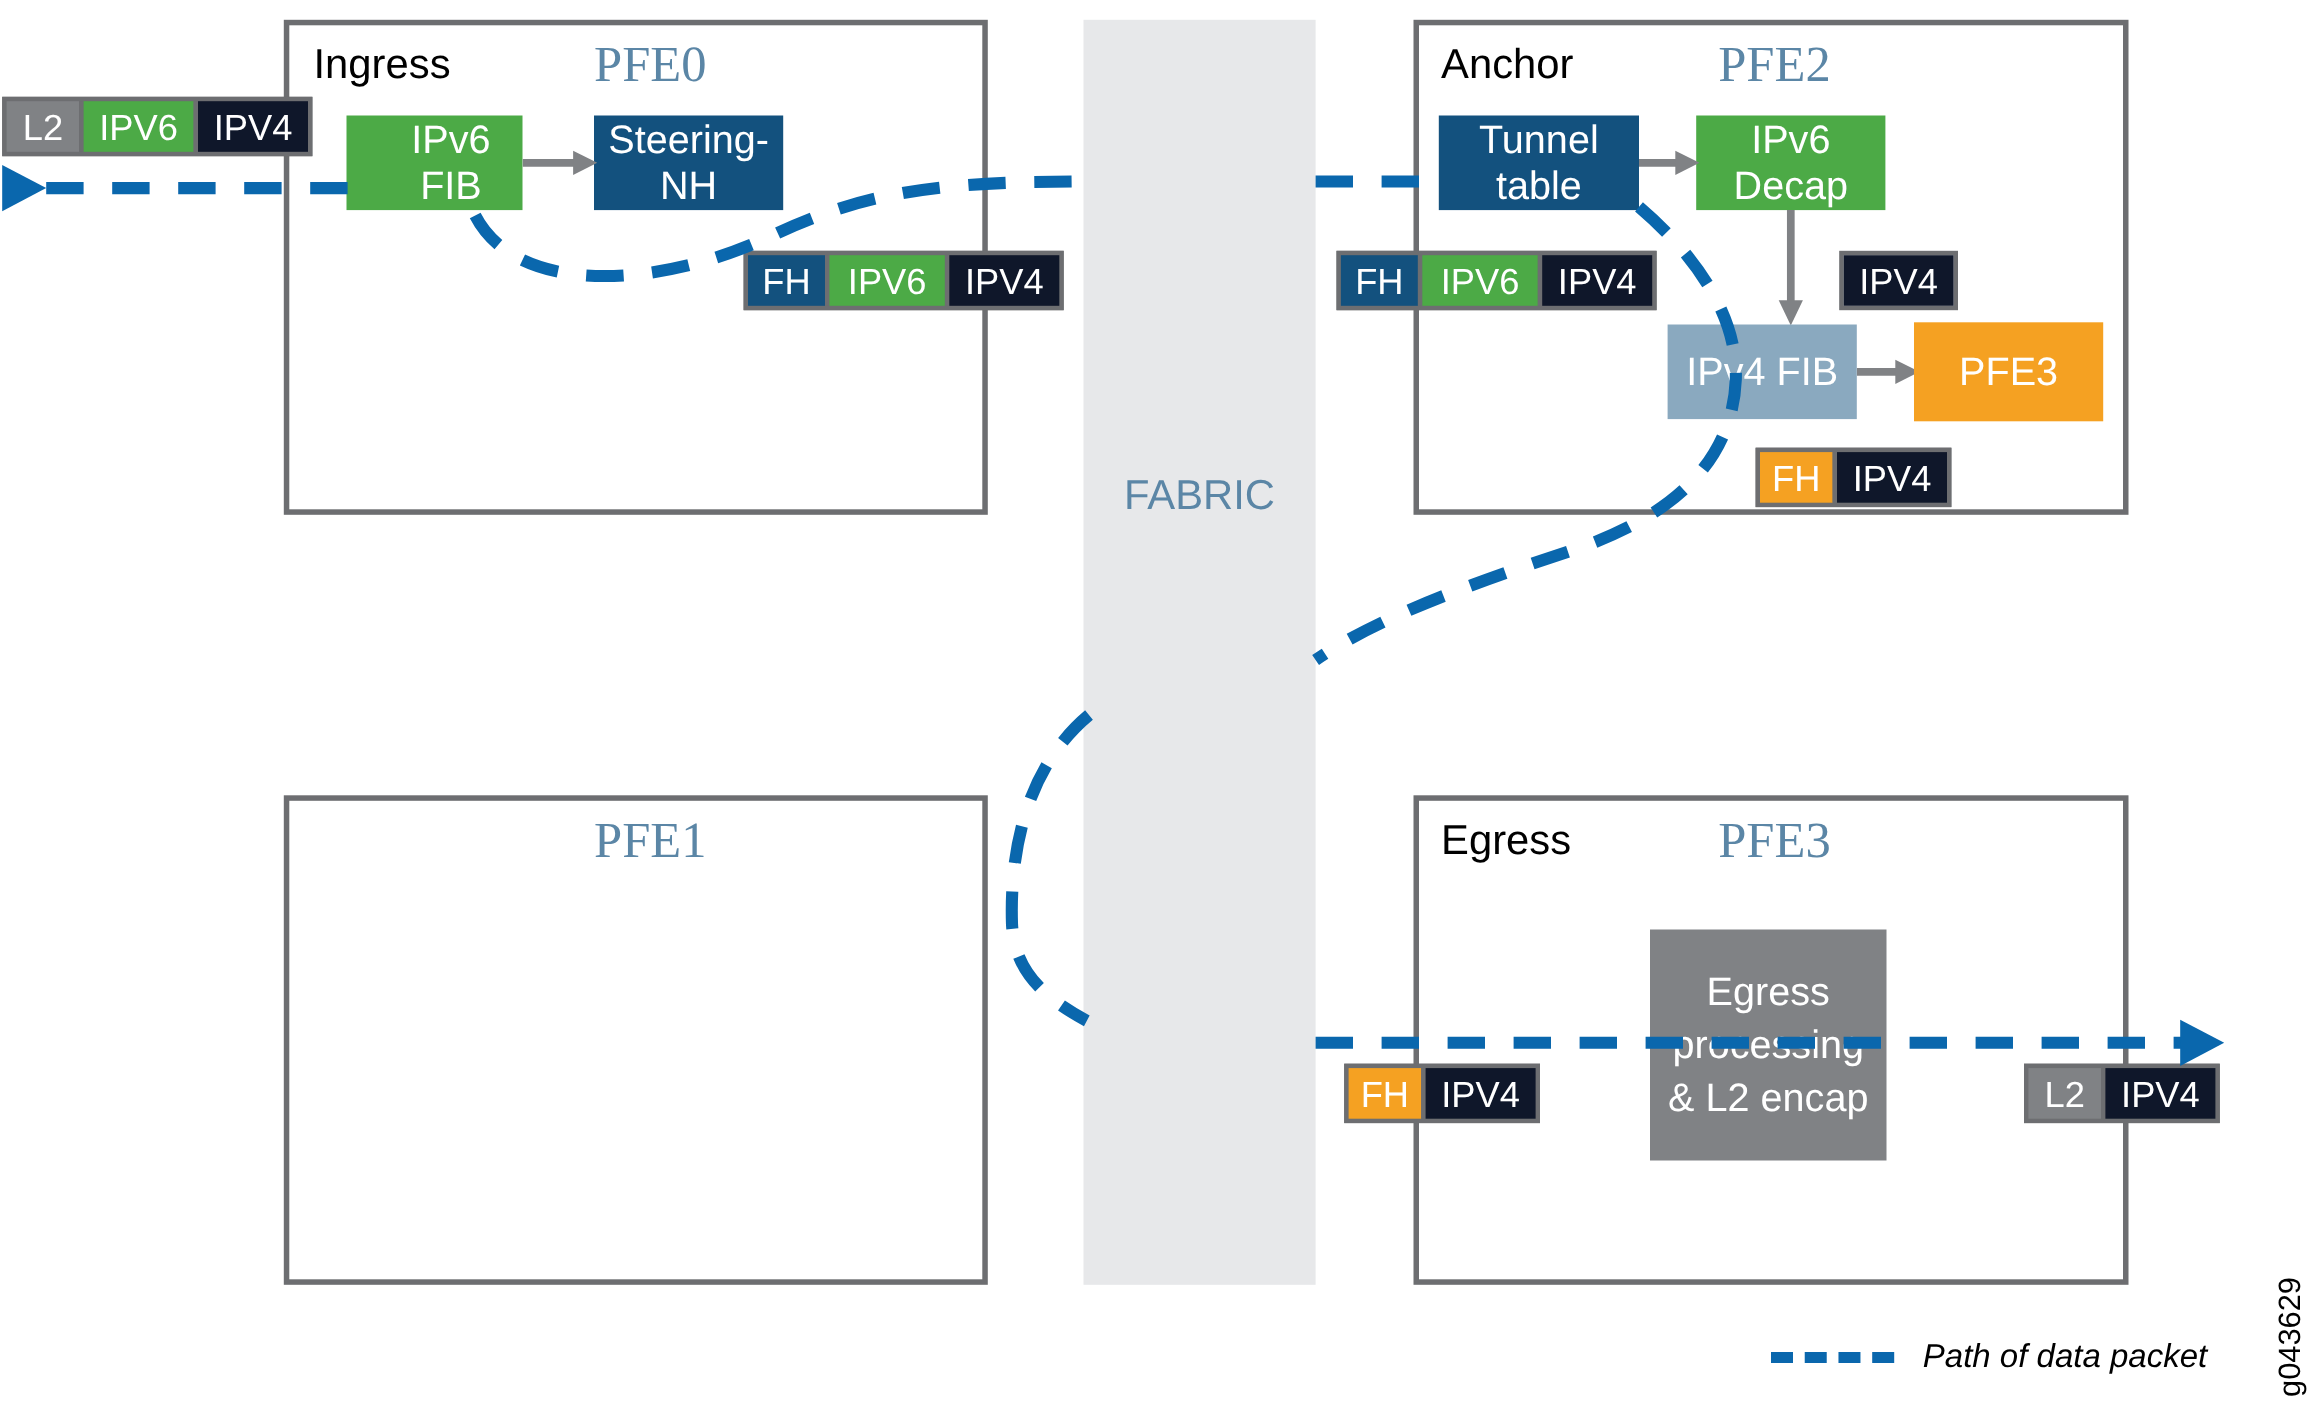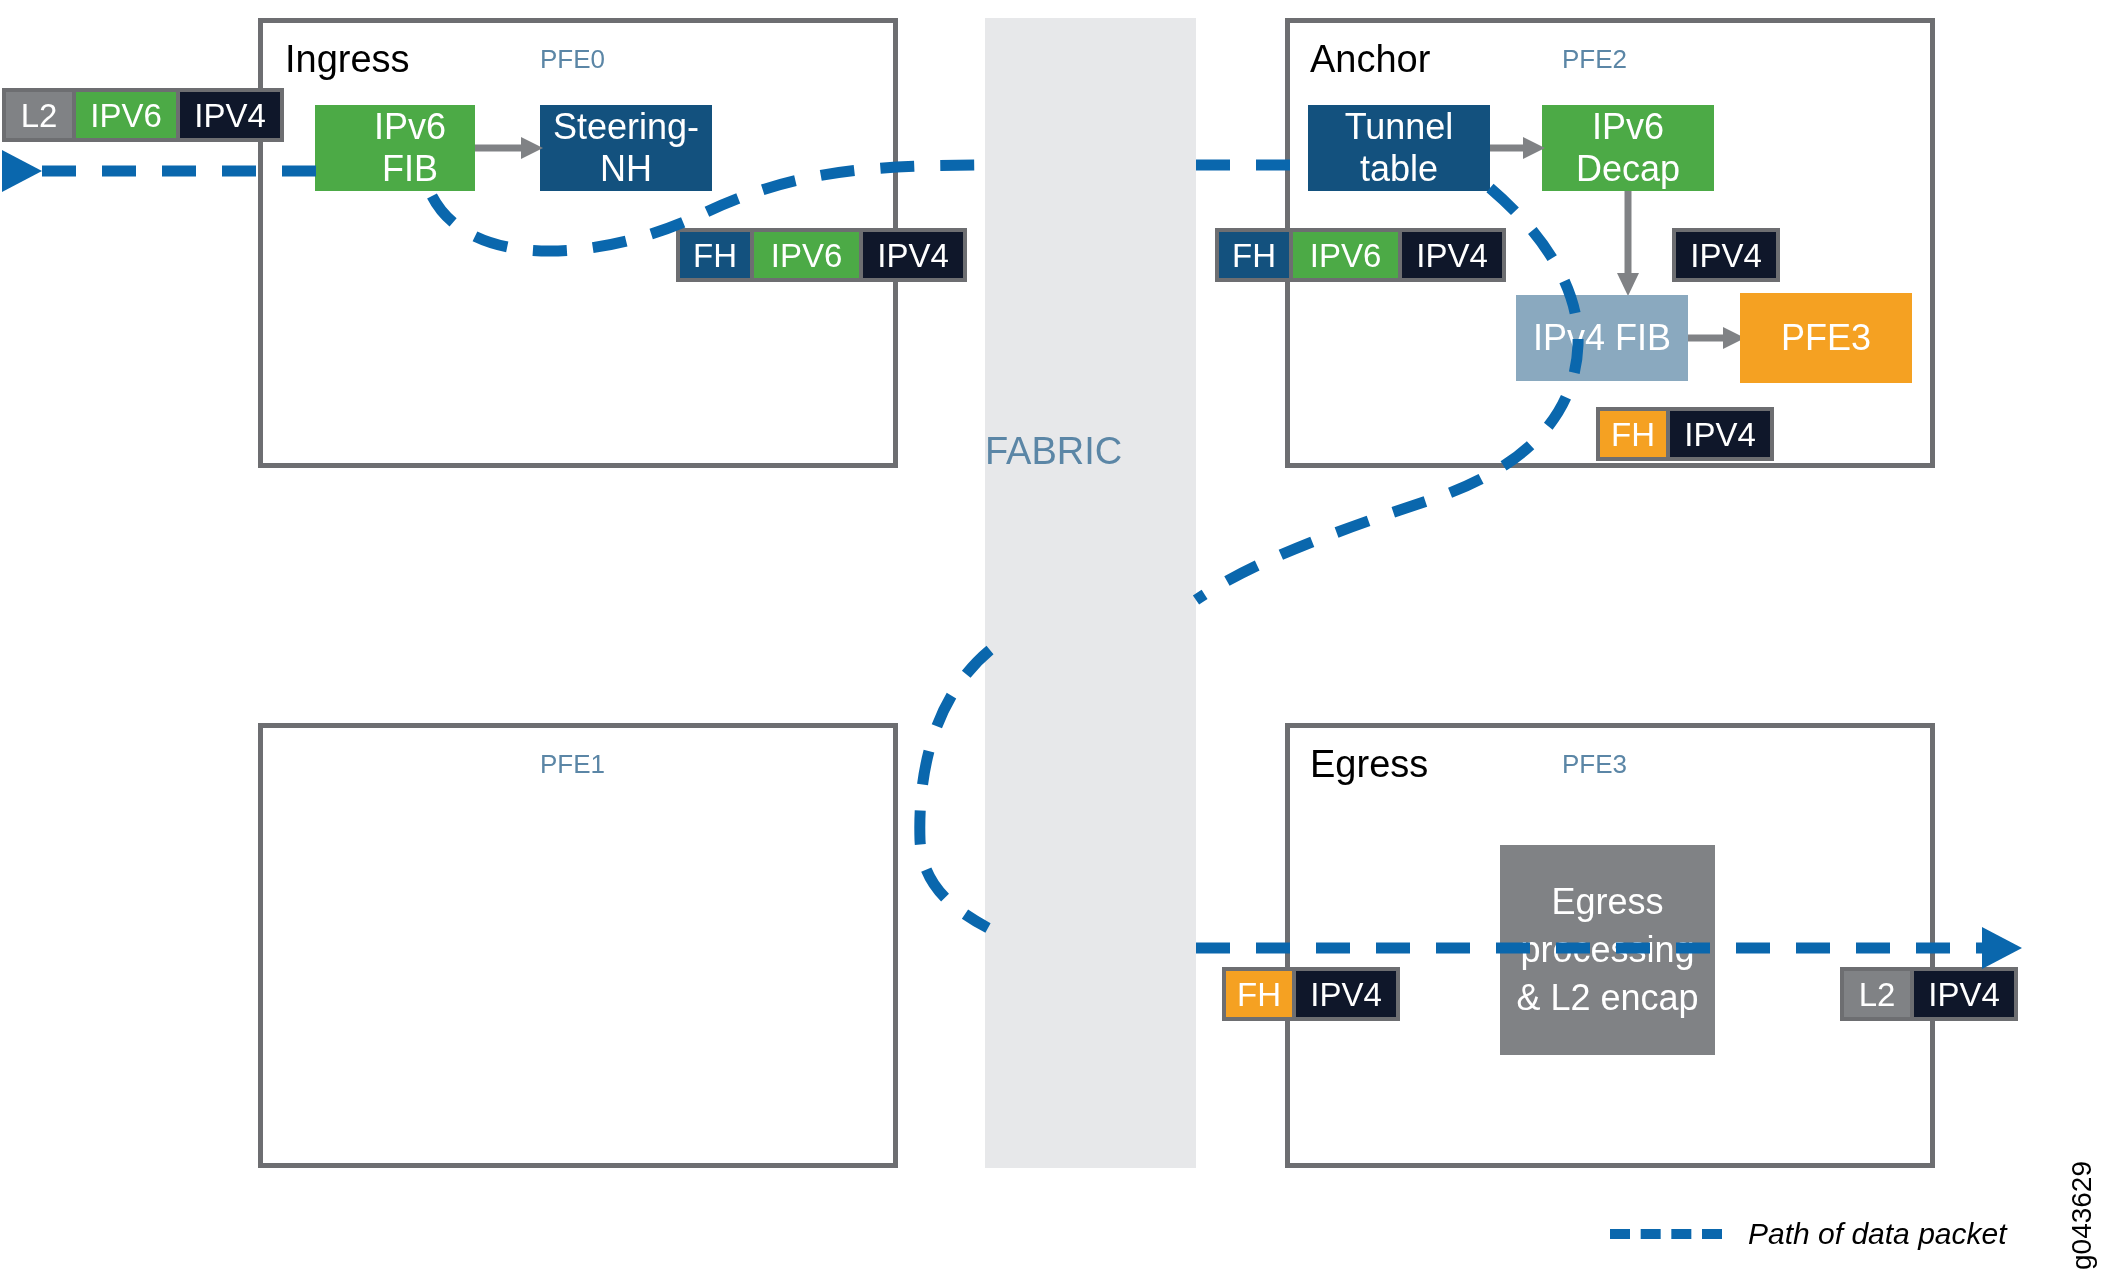--- a/index.html
+++ b/index.html
@@ -4,26 +4,26 @@
 <style>
   html,body{margin:0;padding:0;background:#ffffff;}
   body{width:2102px;height:1281px;position:relative;overflow:hidden;
        font-family:"Liberation Sans","DejaVu Sans",sans-serif;}
 
   #stage{position:absolute;left:0;top:0;width:2102px;height:1281px;}
 
   
   .pfe-box{position:absolute;border:5px solid #6d6e71;background:#ffffff;box-sizing:border-box;}
   .pfe-role{position:absolute;color:#000000;font-size:38px;line-height:38px;white-space:nowrap;}
-  .pfe-id{position:absolute;color:#5b86a6;font-size:26px;line-height:38px;white-space:nowrap;}
+  .pfe-id{position:absolute;color:#5b86a6;font-size:46px;line-height:38px;white-space:nowrap;font-family:Liberation Serif, serif;}
 
   
   #fabric{position:absolute;background:#e7e8ea;}
   #fabric-label{position:absolute;color:#5b86a6;font-size:38px;line-height:38px;
-                width:100%;text-align:left;white-space:nowrap;}
+                width:100%;text-align:center;white-space:nowrap;}
 
   
   .blk{position:absolute;display:flex;align-items:center;justify-content:center;
        text-align:center;color:#ffffff;font-size:36px;line-height:42px;box-sizing:border-box;
        padding:2px 6px;}
   .blk.green{background:#4caa46;}
   .blk.darkblue{background:#13517e;}
   .blk.steelblue{background:#8aa9bf;}
   .blk.orange{background:#f5a122;}
   .blk.grey{background:#808285;}

